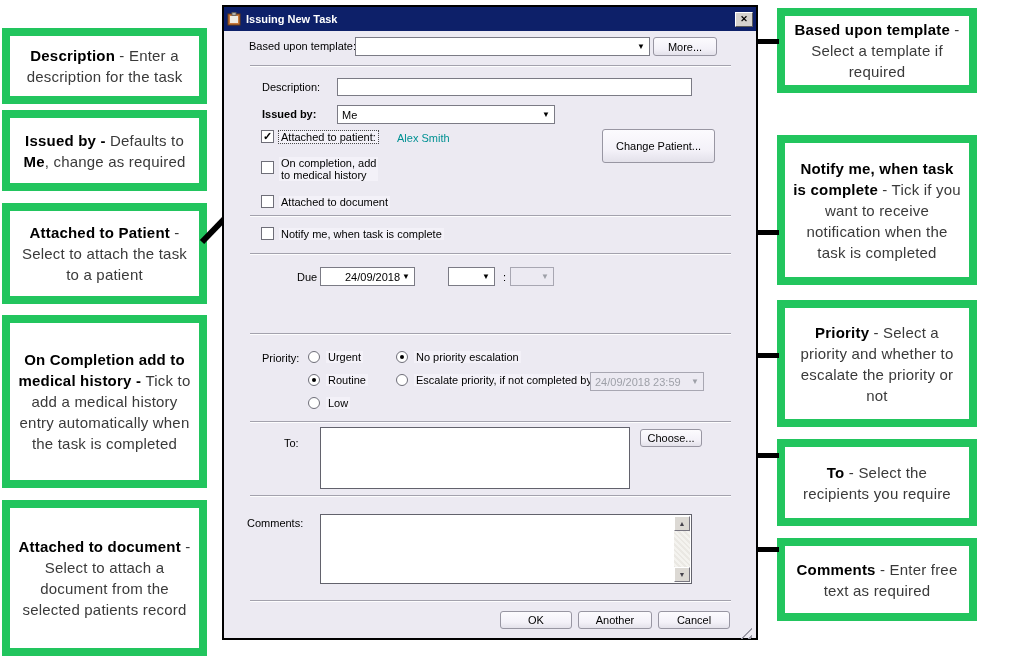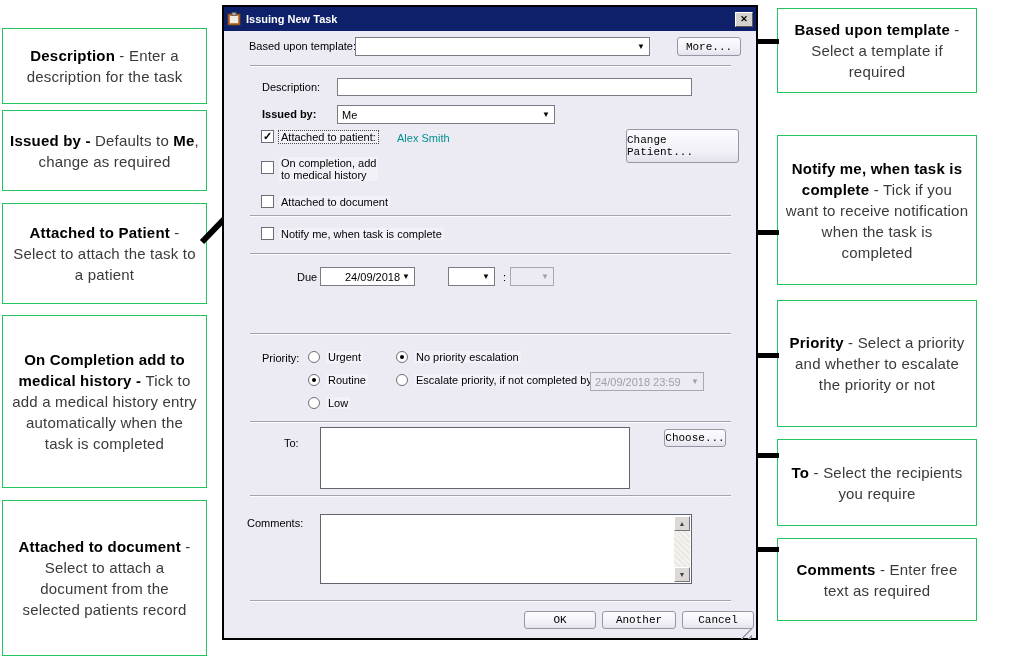--- a/index.html
+++ b/index.html
@@ -1,21 +1,21 @@
 <!DOCTYPE html>
 <html><head>
 <meta charset="utf-8">
 <style>
   * { margin:0; padding:0; box-sizing:border-box; }
   body { background:#fff; font-family:"Liberation Sans", sans-serif; }
   .stage { position:relative; width:1012px; height:658px; background:#fff; overflow:hidden; }
 
   
   .callout {
-    position:absolute; background:#fff; border:1px solid #22c55e;
+    position:absolute; background:#fff; border:8px solid #22c55e;
     display:flex; align-items:center; justify-content:center;
     text-align:center; font-size:15px; line-height:21px; color:#3a3a3a;
     padding:4px 7px; letter-spacing:0.2px;
   }
   .callout .b { font-weight:bold; color:#000; }
 
   
   .harrow { position:absolute; display:flex; align-items:center; height:20px; }
   .harrow .head { width:0; height:0; border-top:9px solid transparent; border-bottom:9px solid transparent; border-right:17px solid #000; }
   .harrow .shaft { height:5px; background:#000; flex:1; }
@@ -51,21 +51,21 @@
 
   .checkbox { position:absolute; width:13px; height:13px; background:#fff; border:1px solid #6e6e78;
     display:flex; align-items:center; justify-content:center; }
   .checkbox .mark { font-size:11px; font-weight:bold; line-height:11px; margin-top:-1px; }
   .radio { position:absolute; width:12px; height:12px; border-radius:50%; background:#fff; border:1px solid #6e6e78; }
   .radio.sel::after { content:""; position:absolute; left:3px; top:3px; width:4px; height:4px; background:#000; border-radius:50%; }
 
   .btn { position:absolute; background:linear-gradient(#fcfbfe, #f3f1f8 65%, #e3e1ea);
     border:1px solid #9896a2; border-radius:3px; font-size:11px; color:#000;
     display:flex; align-items:center; justify-content:center;
-    font-family:Liberation Mono, monospace; cursor:default;margin-left:24px; }
+    font-family:Liberation Sans, sans-serif; cursor:default; }
 
   .sep { position:absolute; left:26px; width:481px; height:2px;
     border-top:1px solid #a3a2ad; border-bottom:1px solid #fdfdfe; }
 
   .listbox { position:absolute; background:#fff; border:1px solid #62626c; }
   .sbar { position:absolute; top:1px; right:1px; bottom:1px; width:16px;
     background:repeating-linear-gradient(45deg,#f4f3ef 0 2px,#eae8e3 2px 4px);
     display:flex; flex-direction:column; justify-content:space-between; }
   .sbtn { height:15px; background:#dcd9d4; border:1px solid; border-color:#fff #77757f #77757f #fff;
     display:flex; align-items:center; justify-content:center; font-size:7px; color:#44424c; padding:0; }

